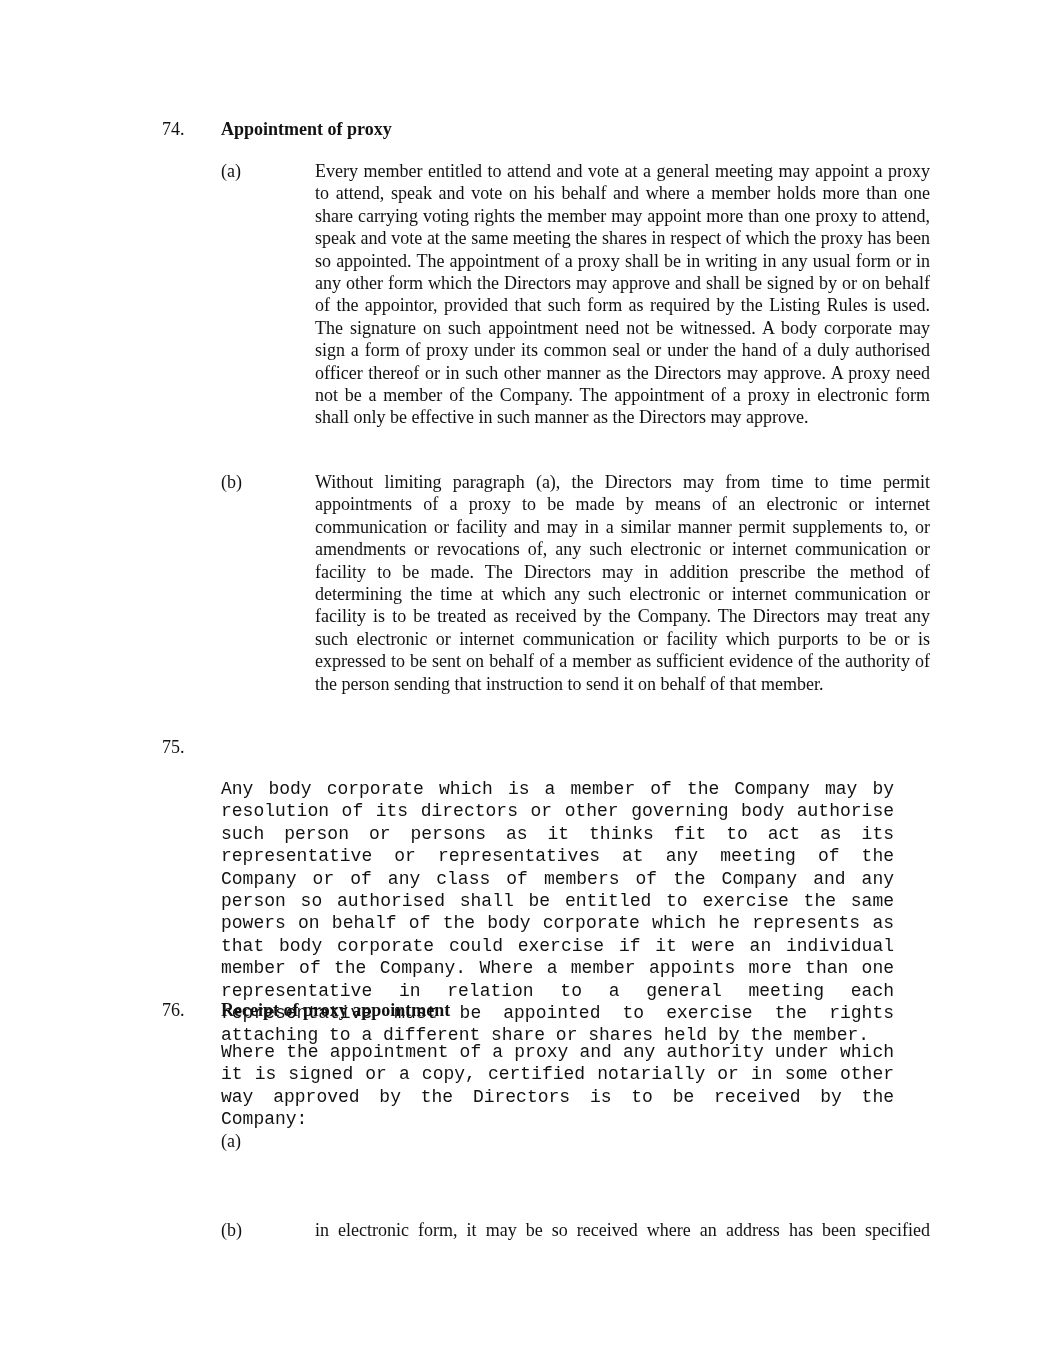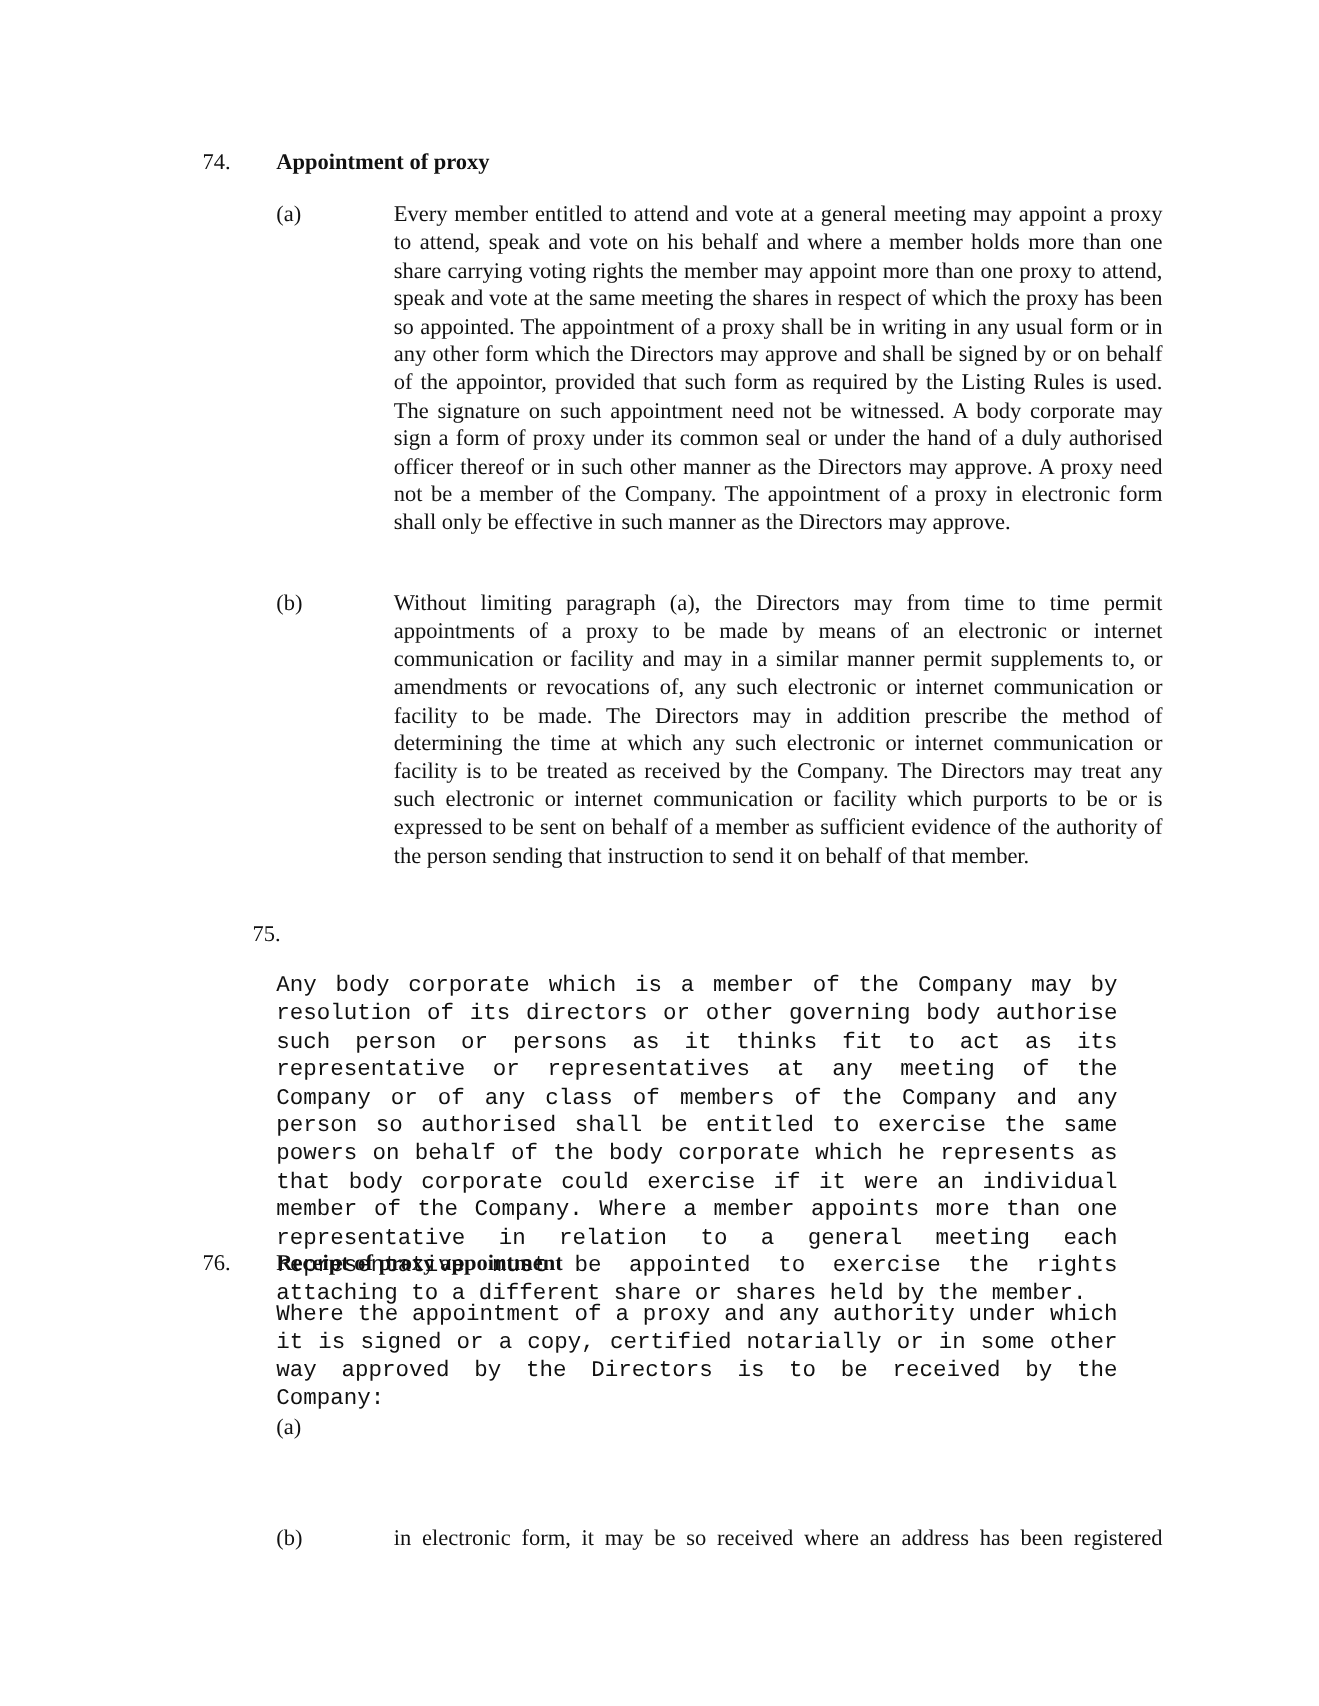--- a/index.html
+++ b/index.html
@@ -21,27 +21,27 @@
 
   <div class="blk num" style="top:118px;">74.</div>
   <div class="blk head" style="top:118px;">Appointment of proxy</div>
 
   <div class="blk label" style="top:160px;">(a)</div>
   <div class="blk sub" style="top:160px;">Every member entitled to attend and vote at a general meeting may appoint a proxy to attend, speak and vote on his behalf and where a member holds more than one share carrying voting rights the member may appoint more than one proxy to attend, speak and vote at the same meeting the shares in respect of which the proxy has been so appointed.  The appointment of a proxy shall be in writing in any usual form or in any other form which the Directors may approve and shall be signed by or on behalf of the appointor, provided that such form as required by the Listing Rules is used.  The signature on such appointment need not be witnessed.  A body corporate may sign a form of proxy under its common seal or under the hand of a duly authorised officer thereof or in such other manner as the Directors may approve.  A proxy need not be a member of the Company.  The appointment of a proxy in electronic form shall only be effective in such manner as the Directors may approve.</div>
 
   <div class="blk label" style="top:471px;">(b)</div>
   <div class="blk sub" style="top:471px;">Without limiting paragraph (a), the Directors may from time to time permit appointments of a proxy to be made by means of an electronic or internet communication or facility and may in a similar manner permit supplements to, or amendments or revocations of, any such electronic or internet communication or facility to be made. The Directors may in addition prescribe the method of determining the time at which any such electronic or internet communication or facility is to be treated as received by the Company. The Directors may treat any such electronic or internet communication or facility which purports to be or is expressed to be sent on behalf of a member as sufficient evidence of the authority of the person sending that instruction to send it on behalf of that member.</div>
 
-  <div class="blk num" style="top:736px;margin-left:40px;">75.</div>
+  <div class="blk num" style="top:736px;">75.</div>
 
   <div class="blk body" style="top:778px;">Any body corporate which is a member of the Company may by resolution of its directors or other governing body authorise such person or persons as it thinks fit to act as its representative or representatives at any meeting of the Company or of any class of members of the Company and any person so authorised shall be entitled to exercise the same powers on behalf of the body corporate which he represents as that body corporate could exercise if it were an individual member of the Company. Where a member appoints more than one representative in relation to a general meeting each representative must be appointed to exercise the rights attaching to a different share or shares held by the member.</div>
 
   <div class="blk num" style="top:999px;">76.</div>
   <div class="blk head" style="top:999px;text-align:right;">Receipt of proxy appointment</div>
 
   <div class="blk body" style="top:1041px;">Where the appointment of a proxy and any authority under which it is signed or a copy, certified notarially or in some other way approved by the Directors is to be received by the Company:</div>
 
   <div class="blk label" style="top:1130px;">(a)</div>
 
   <div class="blk label" style="top:1219px;">(b)</div>
-  <div class="blk sub justify-all" style="top:1219px;">in electronic form, it may be so received where an address has been registered</div>
+  <div class="blk sub justify-all" style="top:1219px;">in electronic form, it may be so received where an address has been specified</div>
 
 </div>
 
 </body></html>

